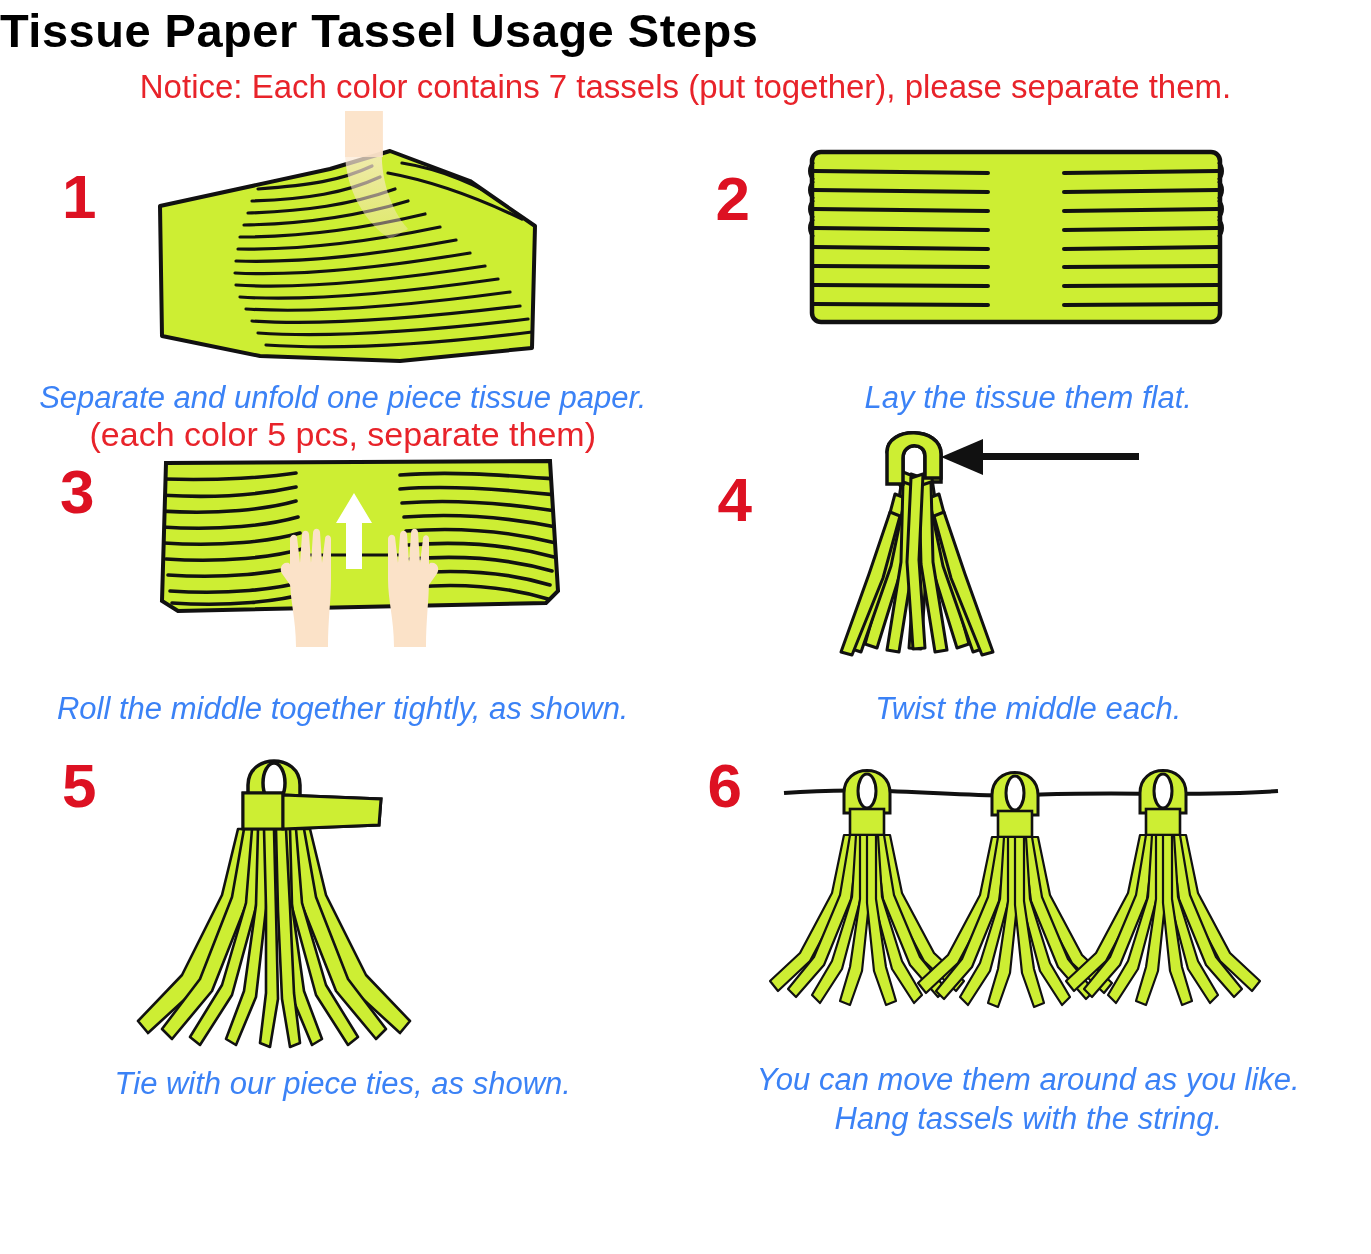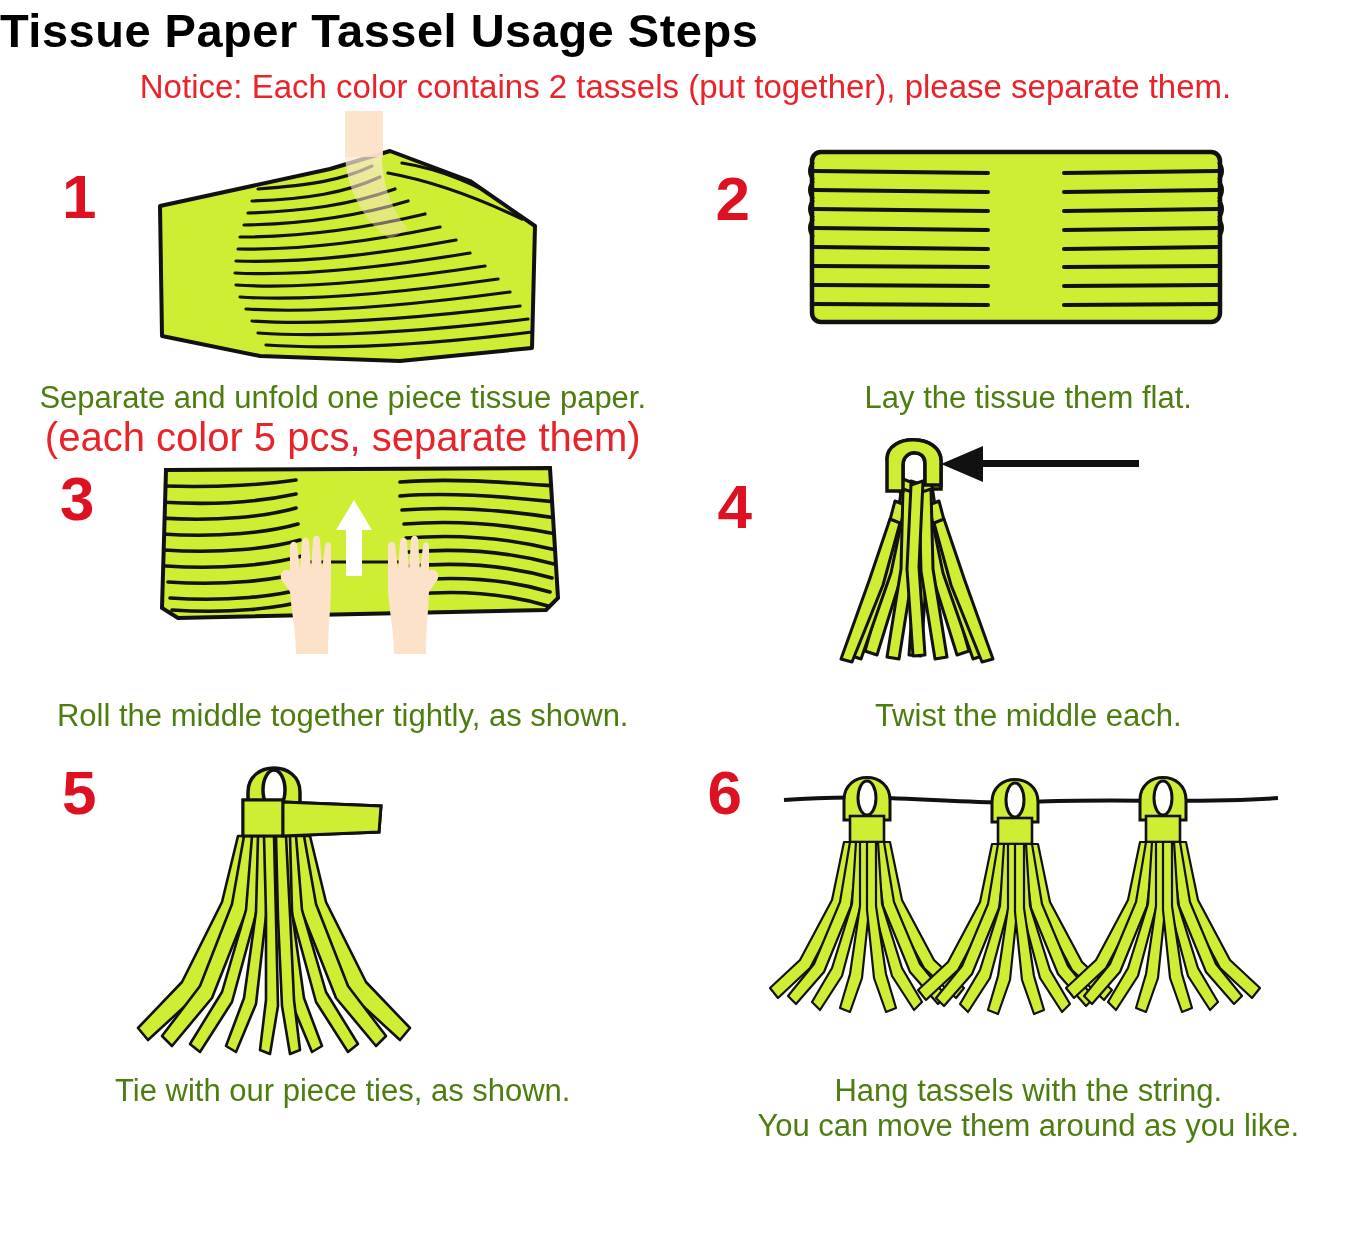--- a/index.html
+++ b/index.html
@@ -59,46 +59,47 @@
   .stepnum {
     color: #dd1122;
     font-size: 62px;
     font-weight: bold;
     line-height: 1;
     font-family: "Liberation Sans", sans-serif;
   }
   .caption {
     text-align: center;
     font-size: 31px;
-    color: #4d7c0f;
+    color: #3b82f6;
     line-height: 1.12;
     white-space: nowrap;
     font-family: "Liberation Sans", sans-serif;
+    font-style: italic;
   }
   .caption-sub {
     text-align: left;
-    font-size: 40px;
+    font-size: 34px;
     color: #e8232a;
     line-height: 1.12;
     white-space: nowrap;
     font-family: "Liberation Sans", sans-serif;
   }
 
   
   .num-abs { position: absolute; }
 
   svg { display: block; }
 </style>
 </head>
 <body>
 
 <div id="page">
 
   <div class="title">Tissue Paper Tassel Usage Steps</div>
-  <div class="notice">Notice:  Each color contains 2 tassels (put together), please separate them.</div>
+  <div class="notice">Notice:  Each color contains 7 tassels (put together), please separate them.</div>
 
   <div class="row">
 
     <div class="cell">
       <div class="figure-wrap" style="height:275px;">
         <span class="stepnum num-abs" style="left:62px; top:60px;">1</span>
         <svg width="430" height="270" viewBox="0 0 430 270" style="position:absolute; left:140px; top:5px;">
           <defs>
             <clipPath id="clip1">
               <path d="M20,95 L22,225 L120,245 L260,250 L392,237 L395,115 L330,70 L250,40 L190,58 Z"></path>
@@ -368,18 +369,18 @@
               <path d="M98,88 L94,154 L76,222 L54,256 L46,248 L66,214 L86,150 L90,88 Z"></path>
               <path d="M103,88 L103,156 L96,224 L84,258 L74,254 L84,220 L94,152 L94,88 Z"></path>
               <path d="M114,88 L124,150 L158,214 L190,244 L198,234 L168,206 L136,146 L124,88 Z"></path>
               <path d="M109,88 L117,152 L144,218 L172,250 L180,242 L154,210 L128,148 L118,88 Z"></path>
               <path d="M105,88 L108,154 L126,222 L148,256 L156,248 L136,214 L116,150 L112,88 Z"></path>
               <path d="M101,88 L101,156 L108,224 L120,258 L130,254 L120,220 L110,152 L110,88 Z"></path>
             </g>
           </g>
         </svg>
       </div>
+      <div class="caption">You can move them around as you like.</div>
       <div class="caption" style="margin-top:4px;">Hang tassels with the string.</div>
-      <div class="caption">You can move them around as you like.</div>
     </div>
   </div>
 
 </div>
 
 </body></html>

